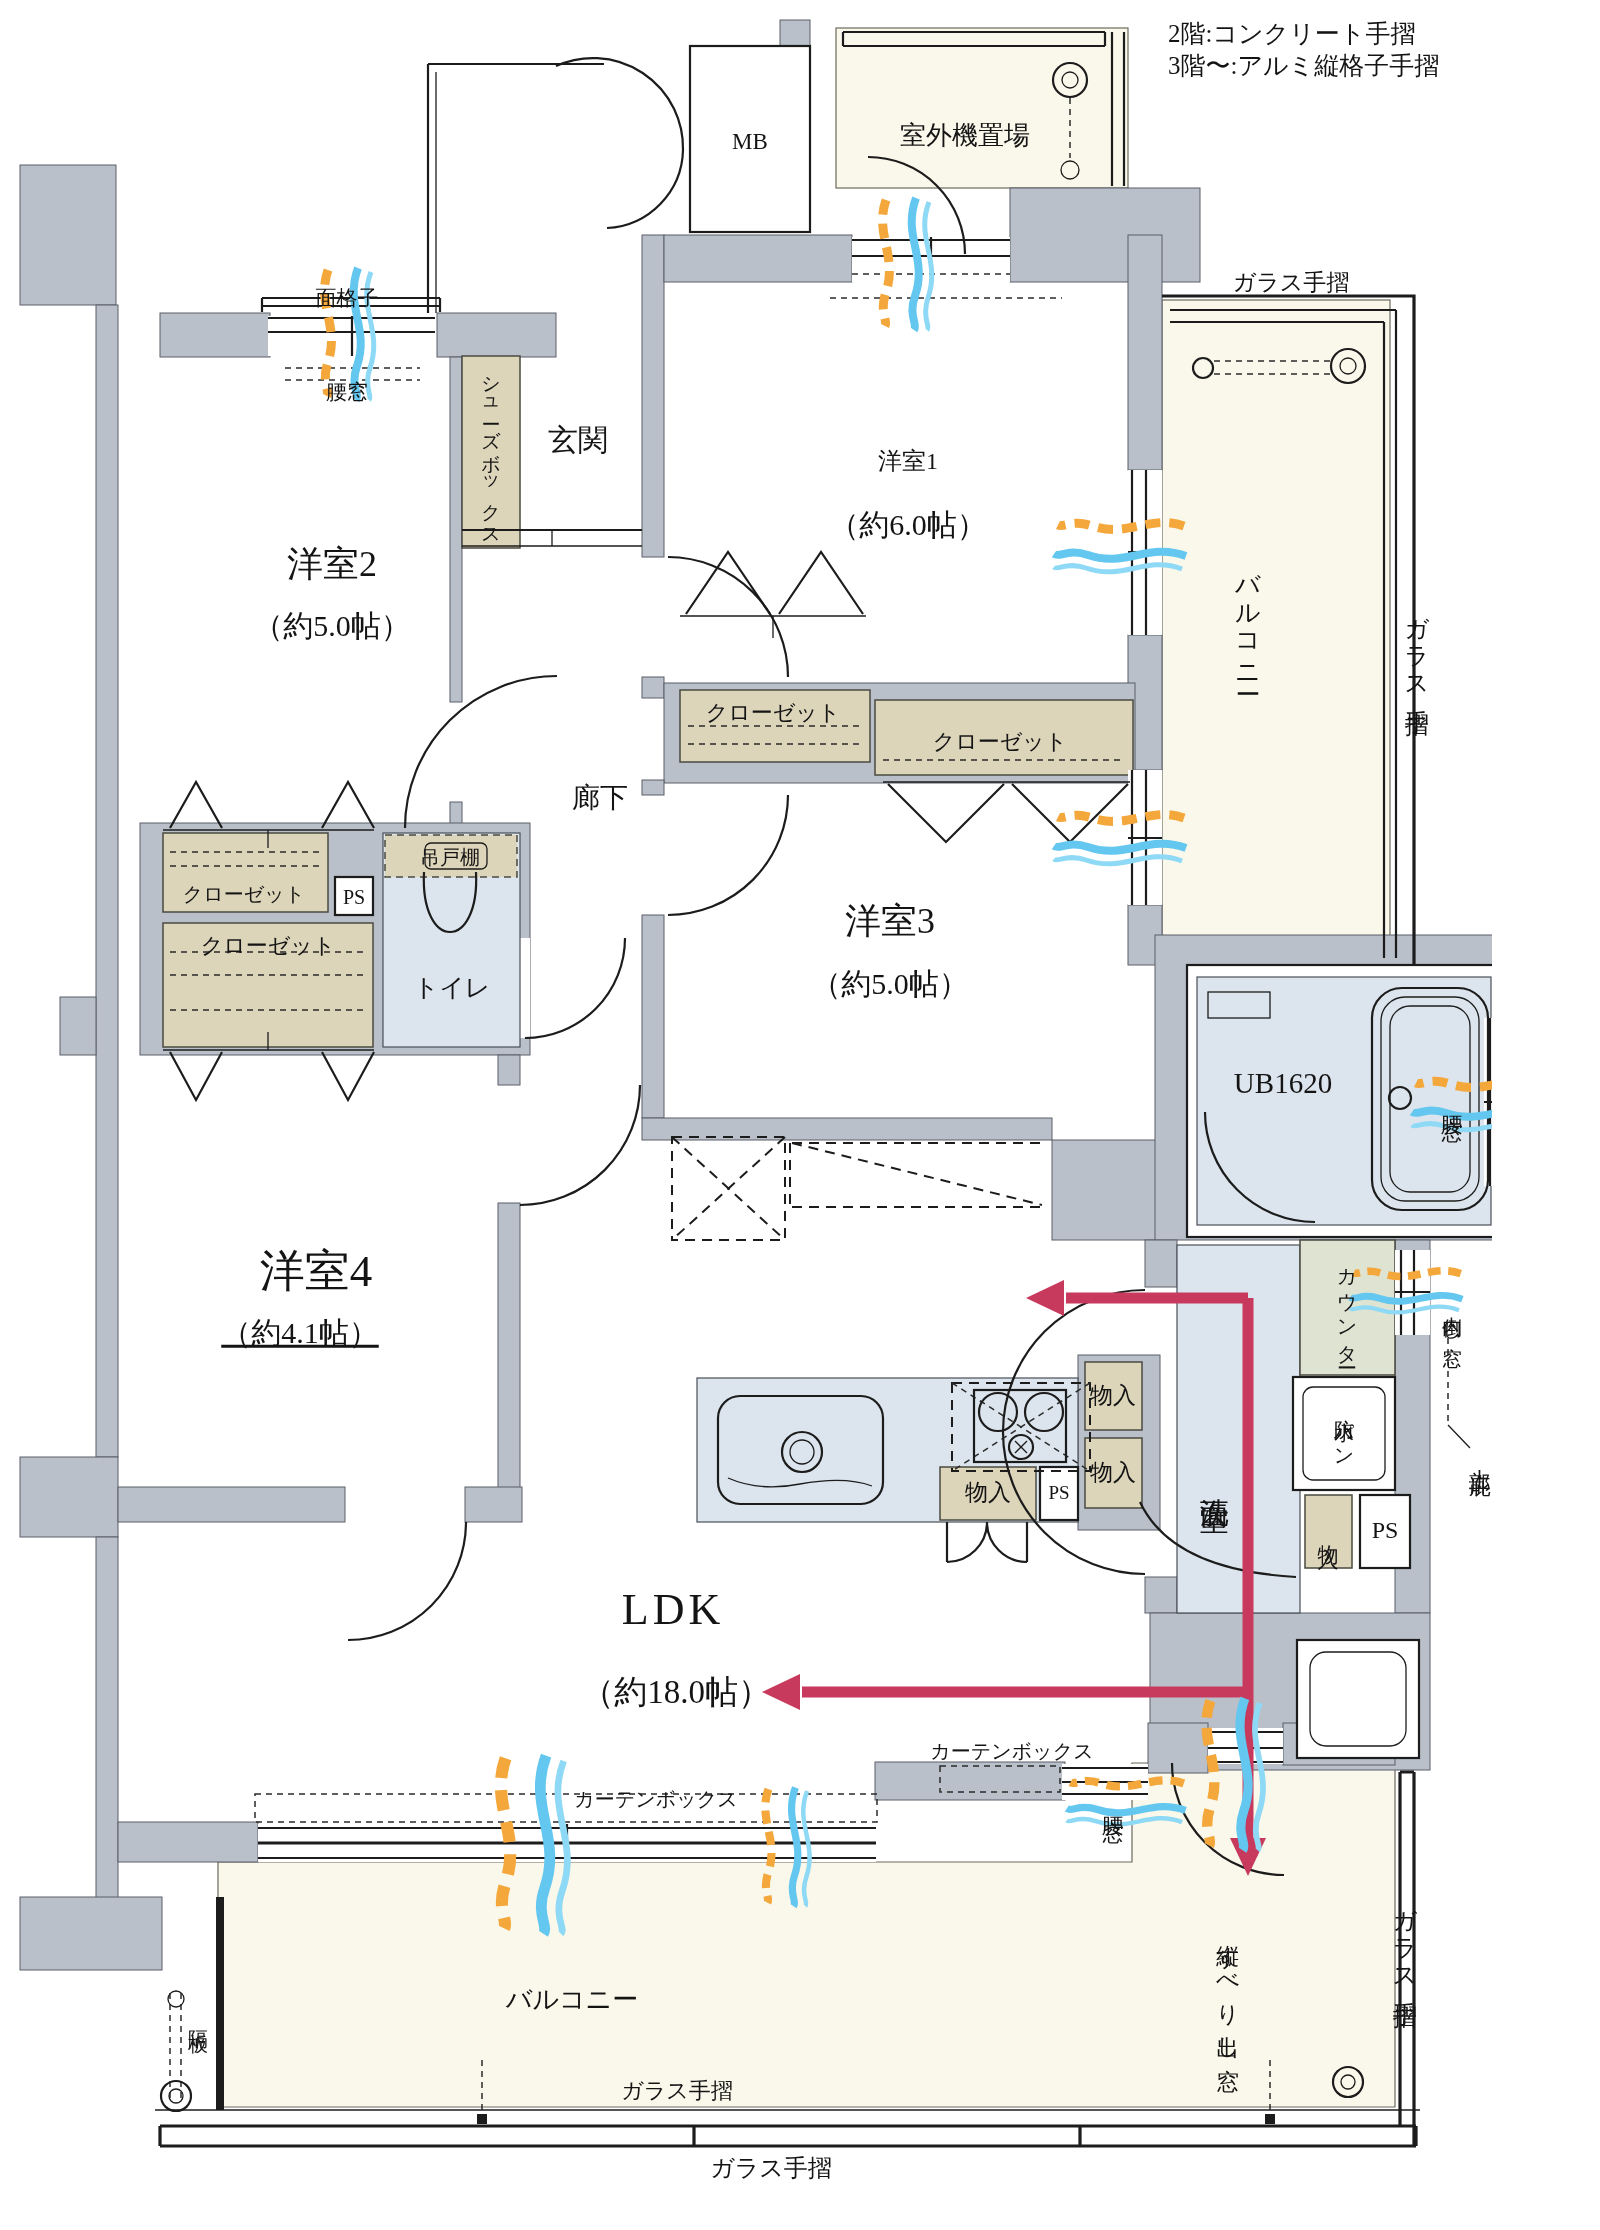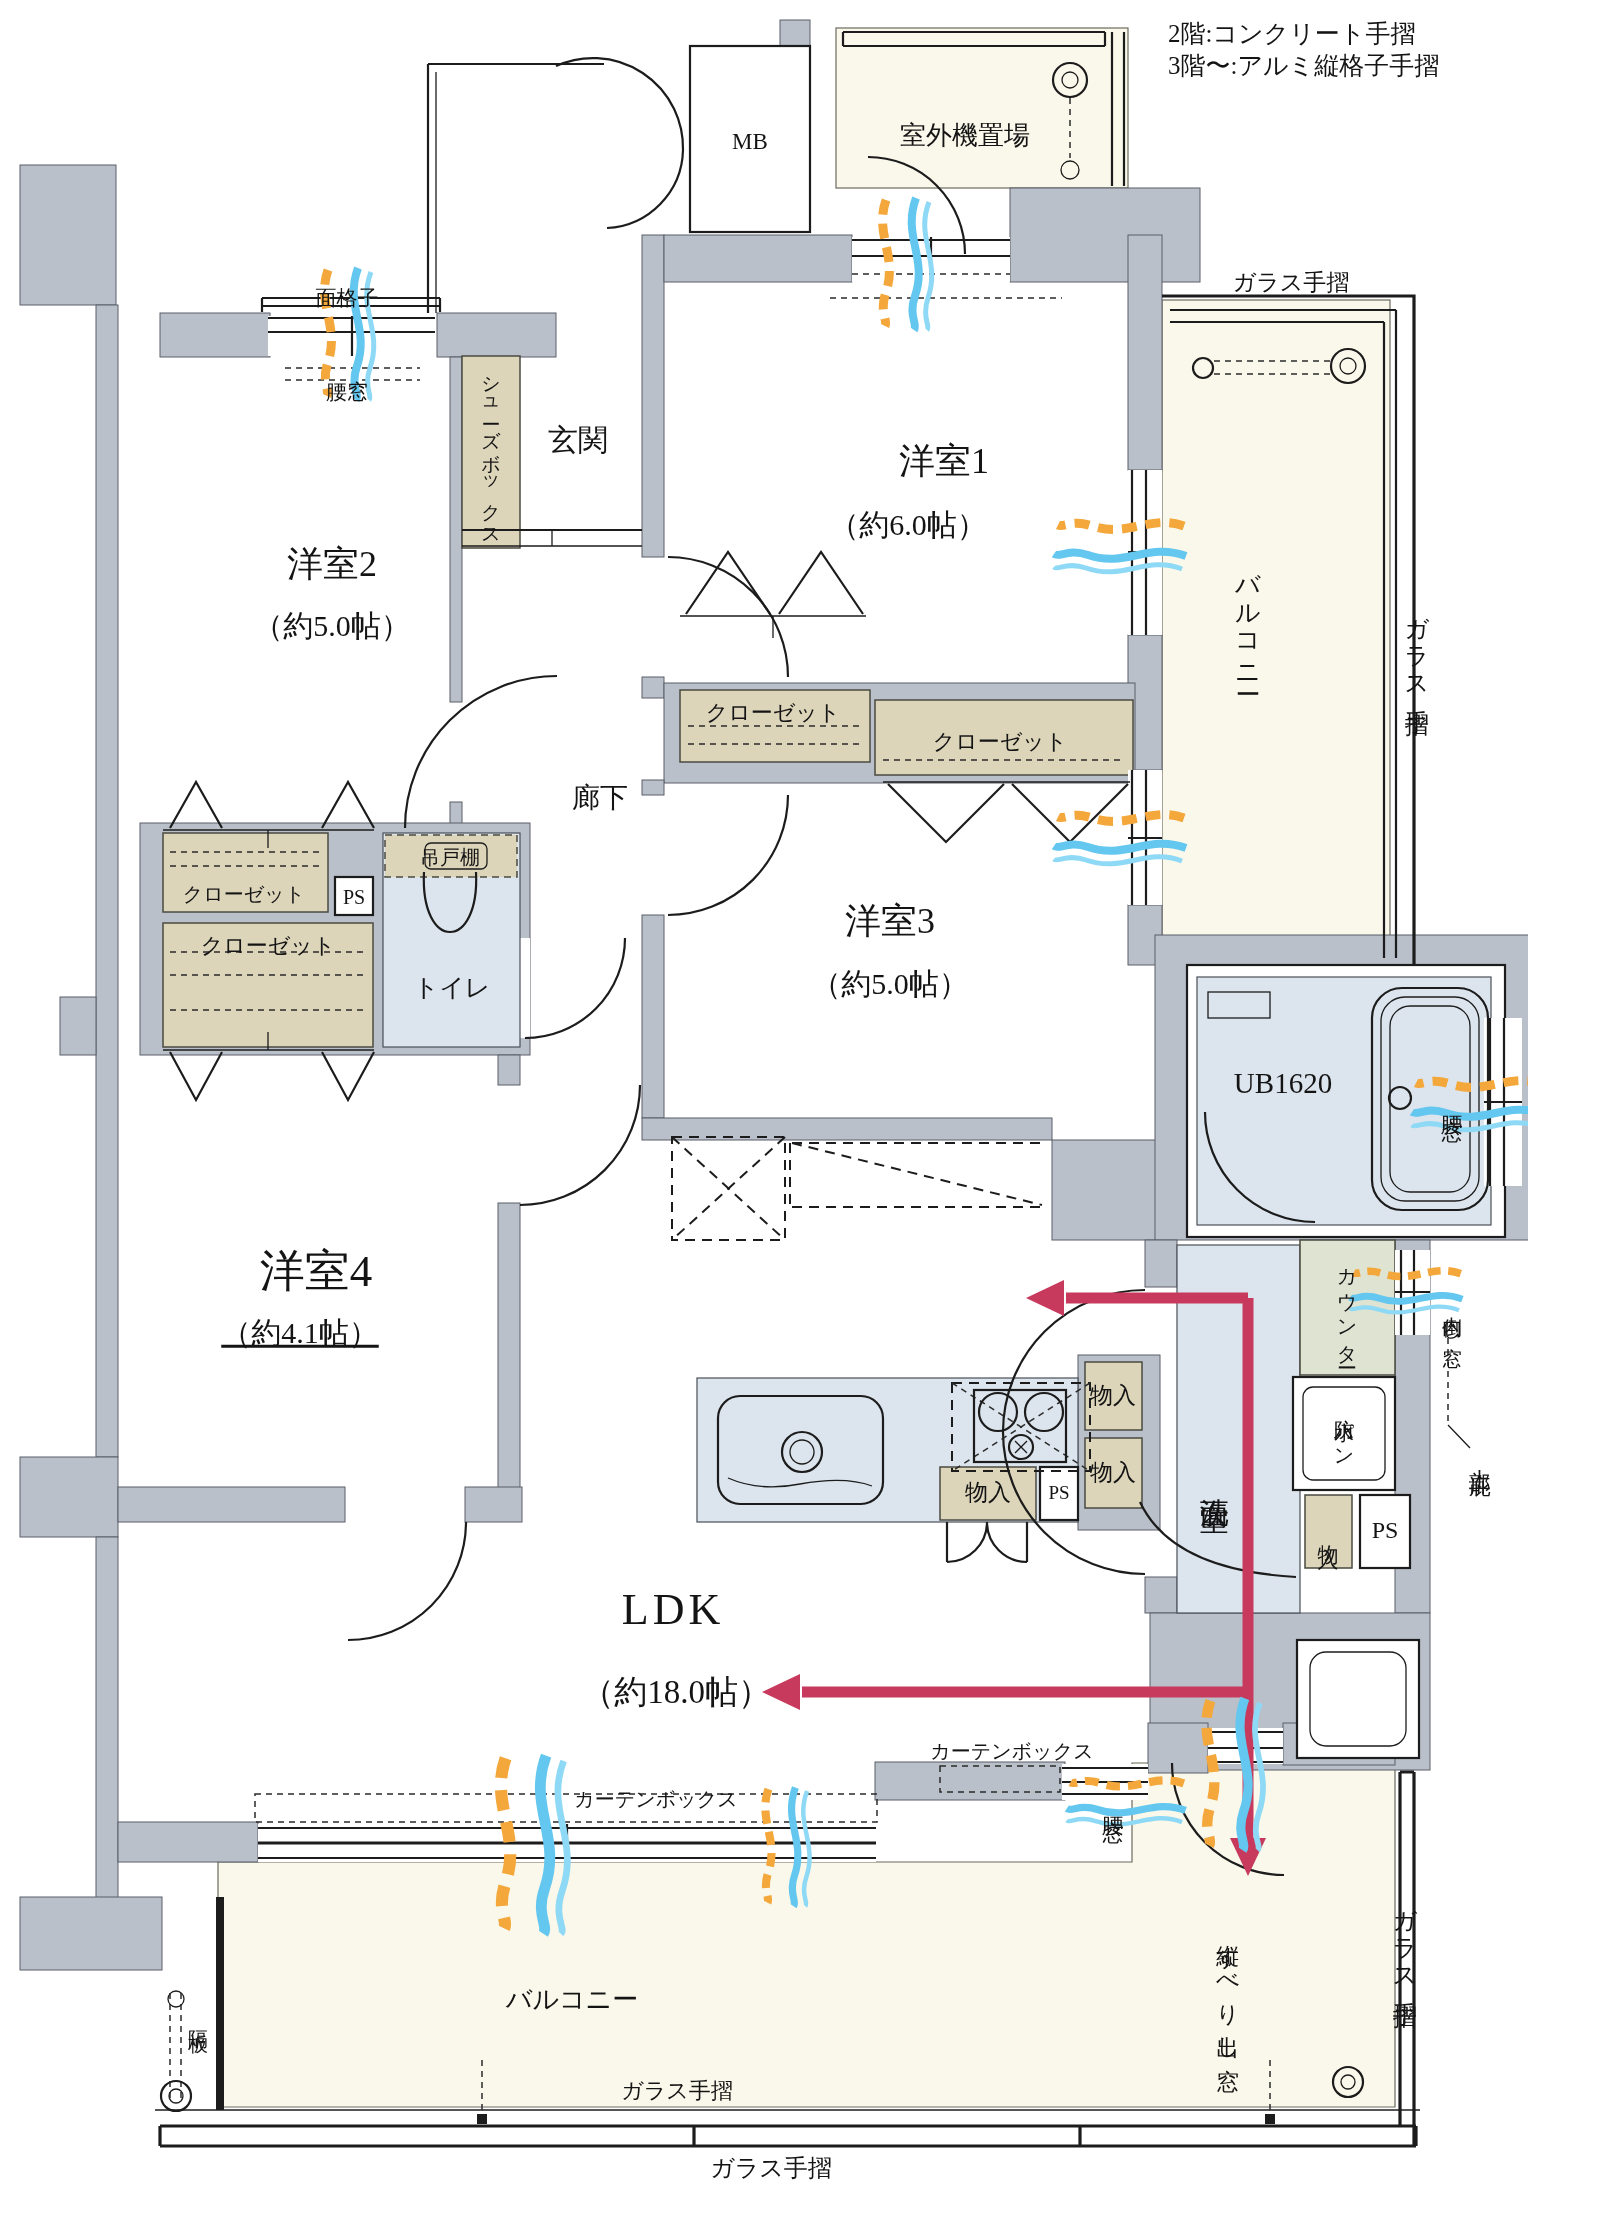--- a/index.html
+++ b/index.html
@@ -1,17 +1,17 @@
 <!DOCTYPE html>
 <html><head>
 <meta charset="utf-8">
 <style>
   html,body{margin:0;padding:0;background:#fff;}
   .stage{position:relative;width:1492px;height:2230px;background:#fff;overflow:hidden;
-         font-family:"Liberation Serif","DejaVu Serif",serif;color:#141414;padding-left:36px;}
+         font-family:"Liberation Serif","DejaVu Serif",serif;color:#141414;}
   .stage svg{position:absolute;left:0;top:0;}
   .lbl{position:absolute;transform:translate(-50%,-50%);white-space:nowrap;line-height:1.15;
        color:#141414;z-index:5;}
   .tl{transform:none;}
   .v{writing-mode:vertical-rl;text-orientation:upright;letter-spacing:3px;}
   
   .w{fill:#b9c0ca;stroke:#5a5f68;stroke-width:1;}
   .cream{fill:#faf8ea;stroke:#6b6b5e;stroke-width:1.2;}
   .bl{fill:#dce5ed;stroke:#4a4f57;stroke-width:1.2;}
   .t{fill:#ddd5ba;stroke:#4a4a40;stroke-width:1.5;}
@@ -253,21 +253,21 @@
 <div class="lbl tl" style="left:1168px;top:52px;font-size:25px;">3階〜:アルミ縦格子手摺</div>
 
 <div class="lbl" style="left:965px;top:136px;font-size:26px;">室外機置場</div>
 <div class="lbl" style="left:750px;top:142px;font-size:23px;">MB</div>
 <div class="lbl" style="left:1291px;top:283px;font-size:23px;">ガラス手摺</div>
 <div class="lbl" style="left:347px;top:298px;font-size:21px;">面格子</div>
 <div class="lbl" style="left:347px;top:392px;font-size:21px;">腰窓</div>
 <div class="lbl v" style="left:491px;top:452px;font-size:19px;">シューズボックス</div>
 <div class="lbl" style="left:578px;top:440px;font-size:30px;">玄関</div>
 
-<div class="lbl" style="left:908px;top:462px;font-size:36px;margin-left:36px;">洋室1</div>
+<div class="lbl" style="left:908px;top:462px;font-size:24px;">洋室1</div>
 <div class="lbl" style="left:908px;top:525px;font-size:30px;">（約6.0帖）</div>
 <div class="lbl" style="left:332px;top:565px;font-size:36px;">洋室2</div>
 <div class="lbl" style="left:332px;top:626px;font-size:30px;">（約5.0帖）</div>
 
 <div class="lbl v" style="left:1247px;top:620px;font-size:25px;">バルコニー</div>
 <div class="lbl v" style="left:1416px;top:648px;font-size:24px;">ガラス手摺</div>
 
 <div class="lbl" style="left:773px;top:713px;font-size:22px;">クローゼット</div>
 <div class="lbl" style="left:1000px;top:742px;font-size:22px;">クローゼット</div>
 <div class="lbl" style="left:600px;top:798px;font-size:28px;">廊下</div>

